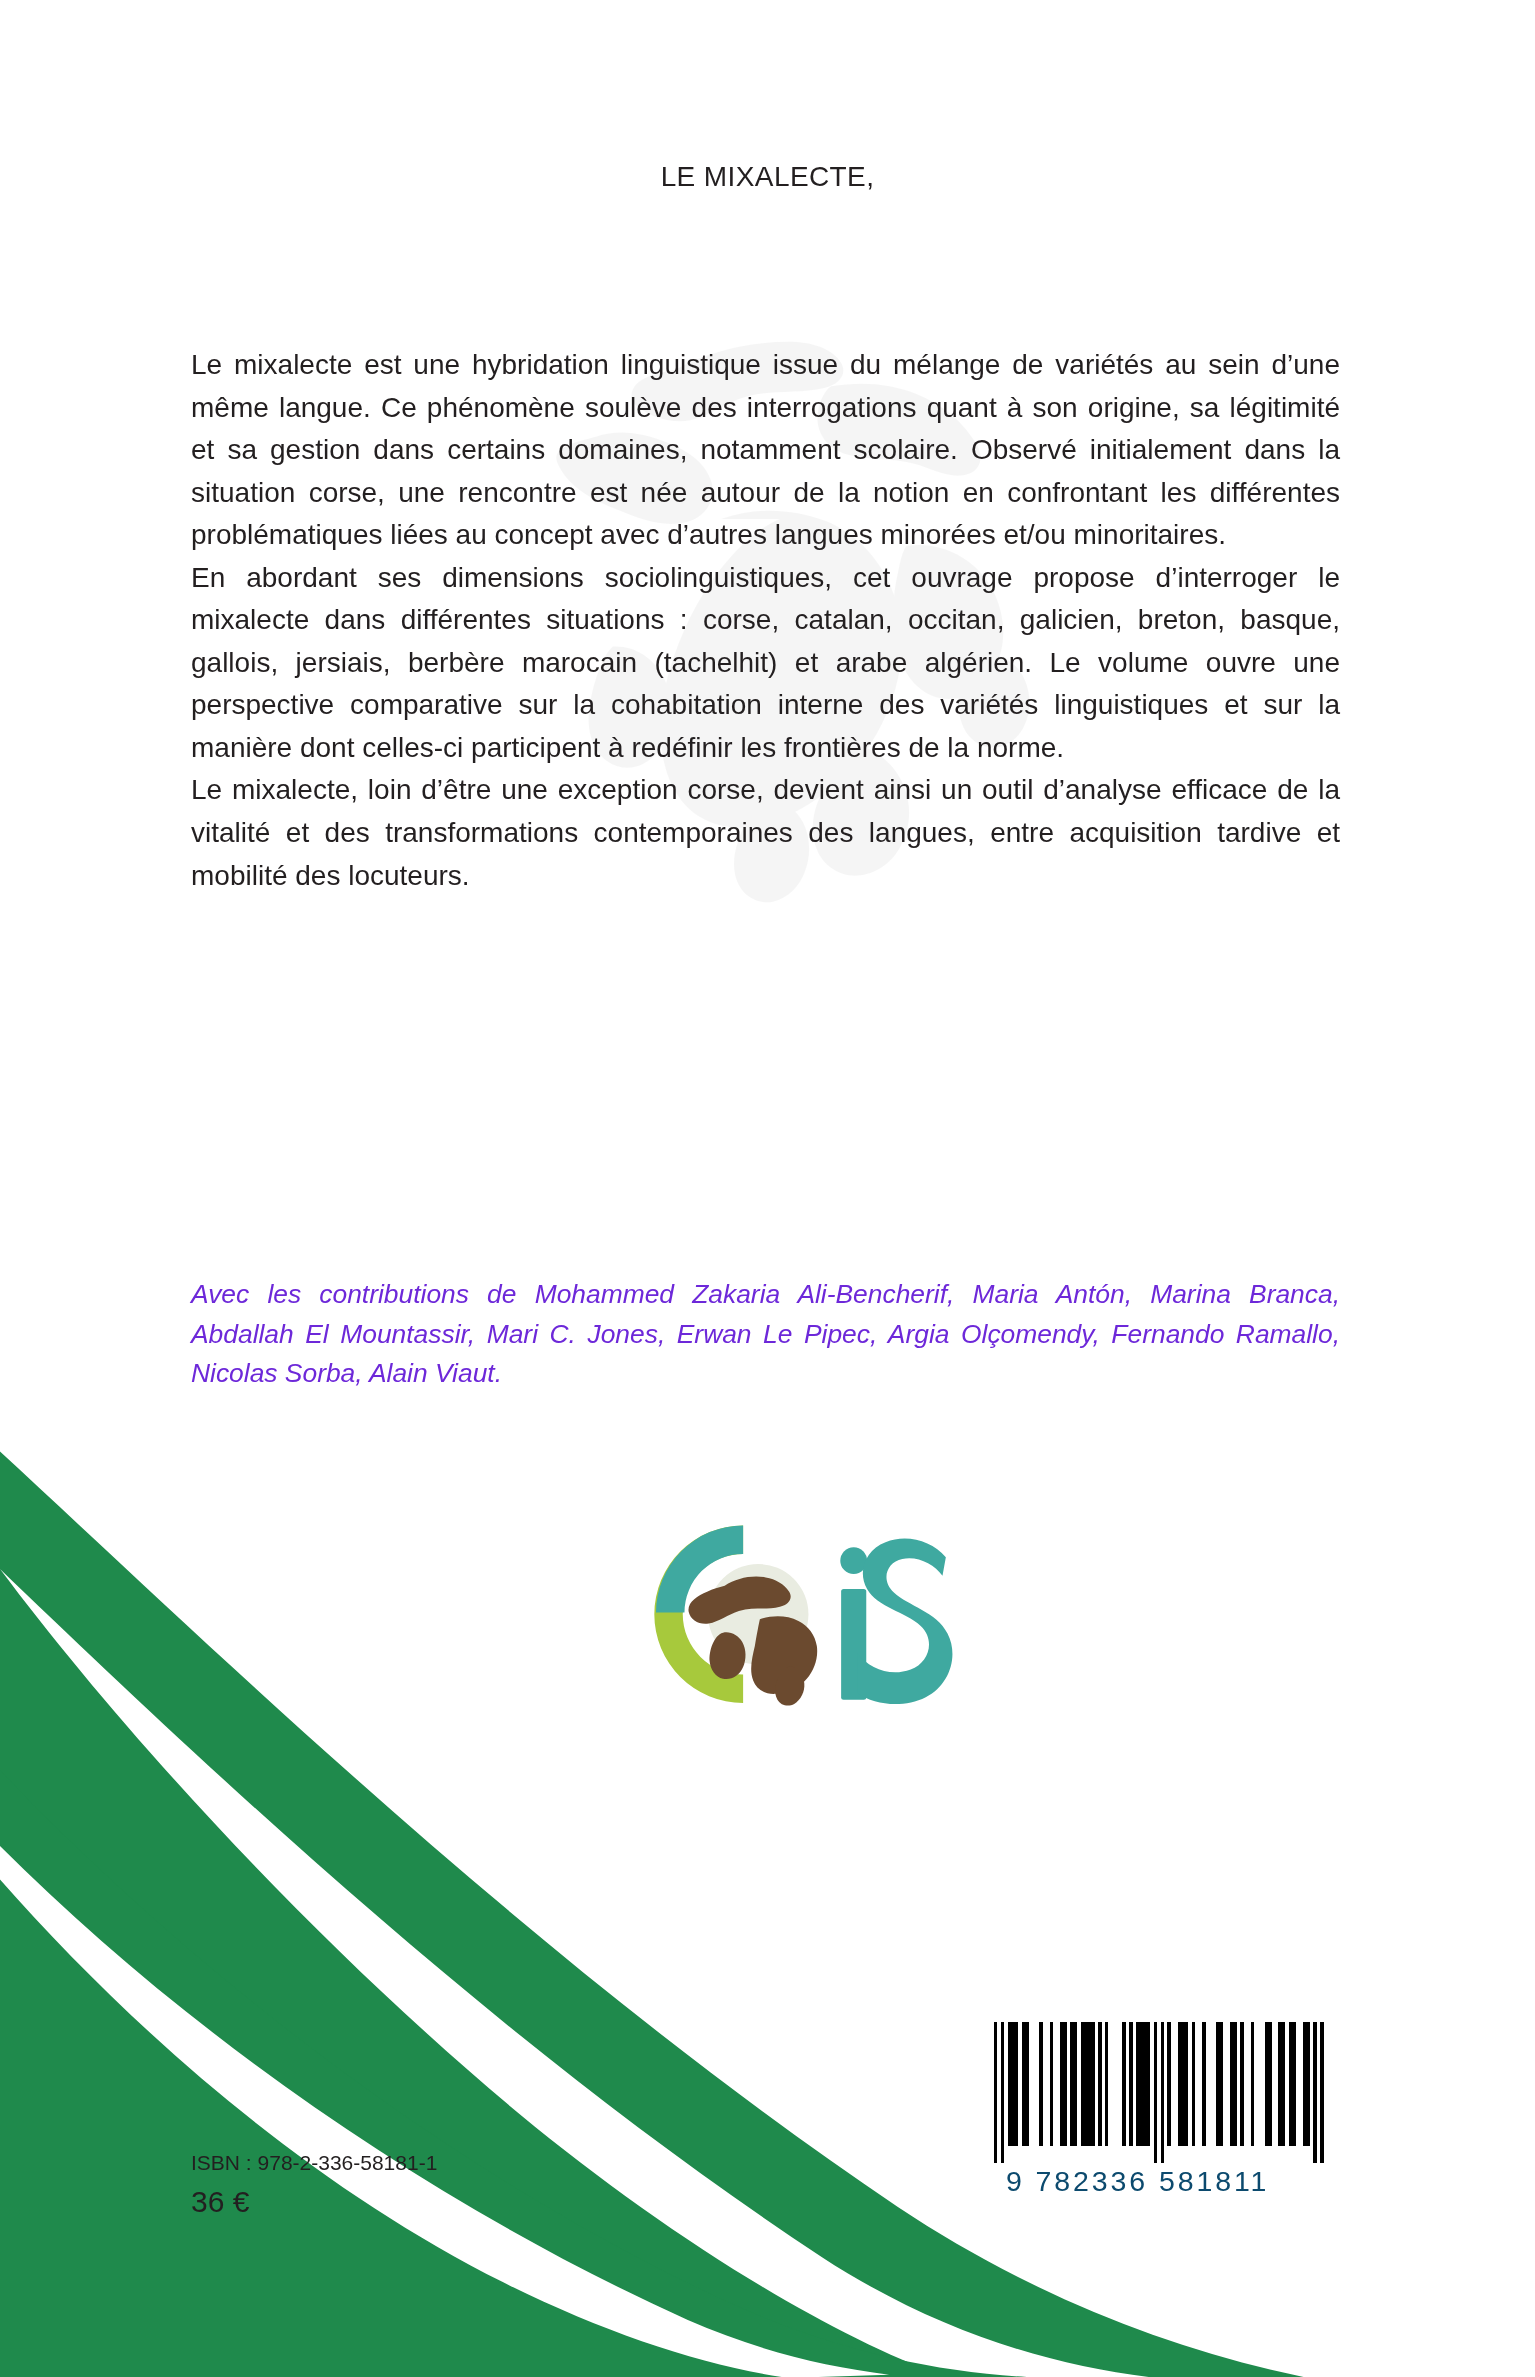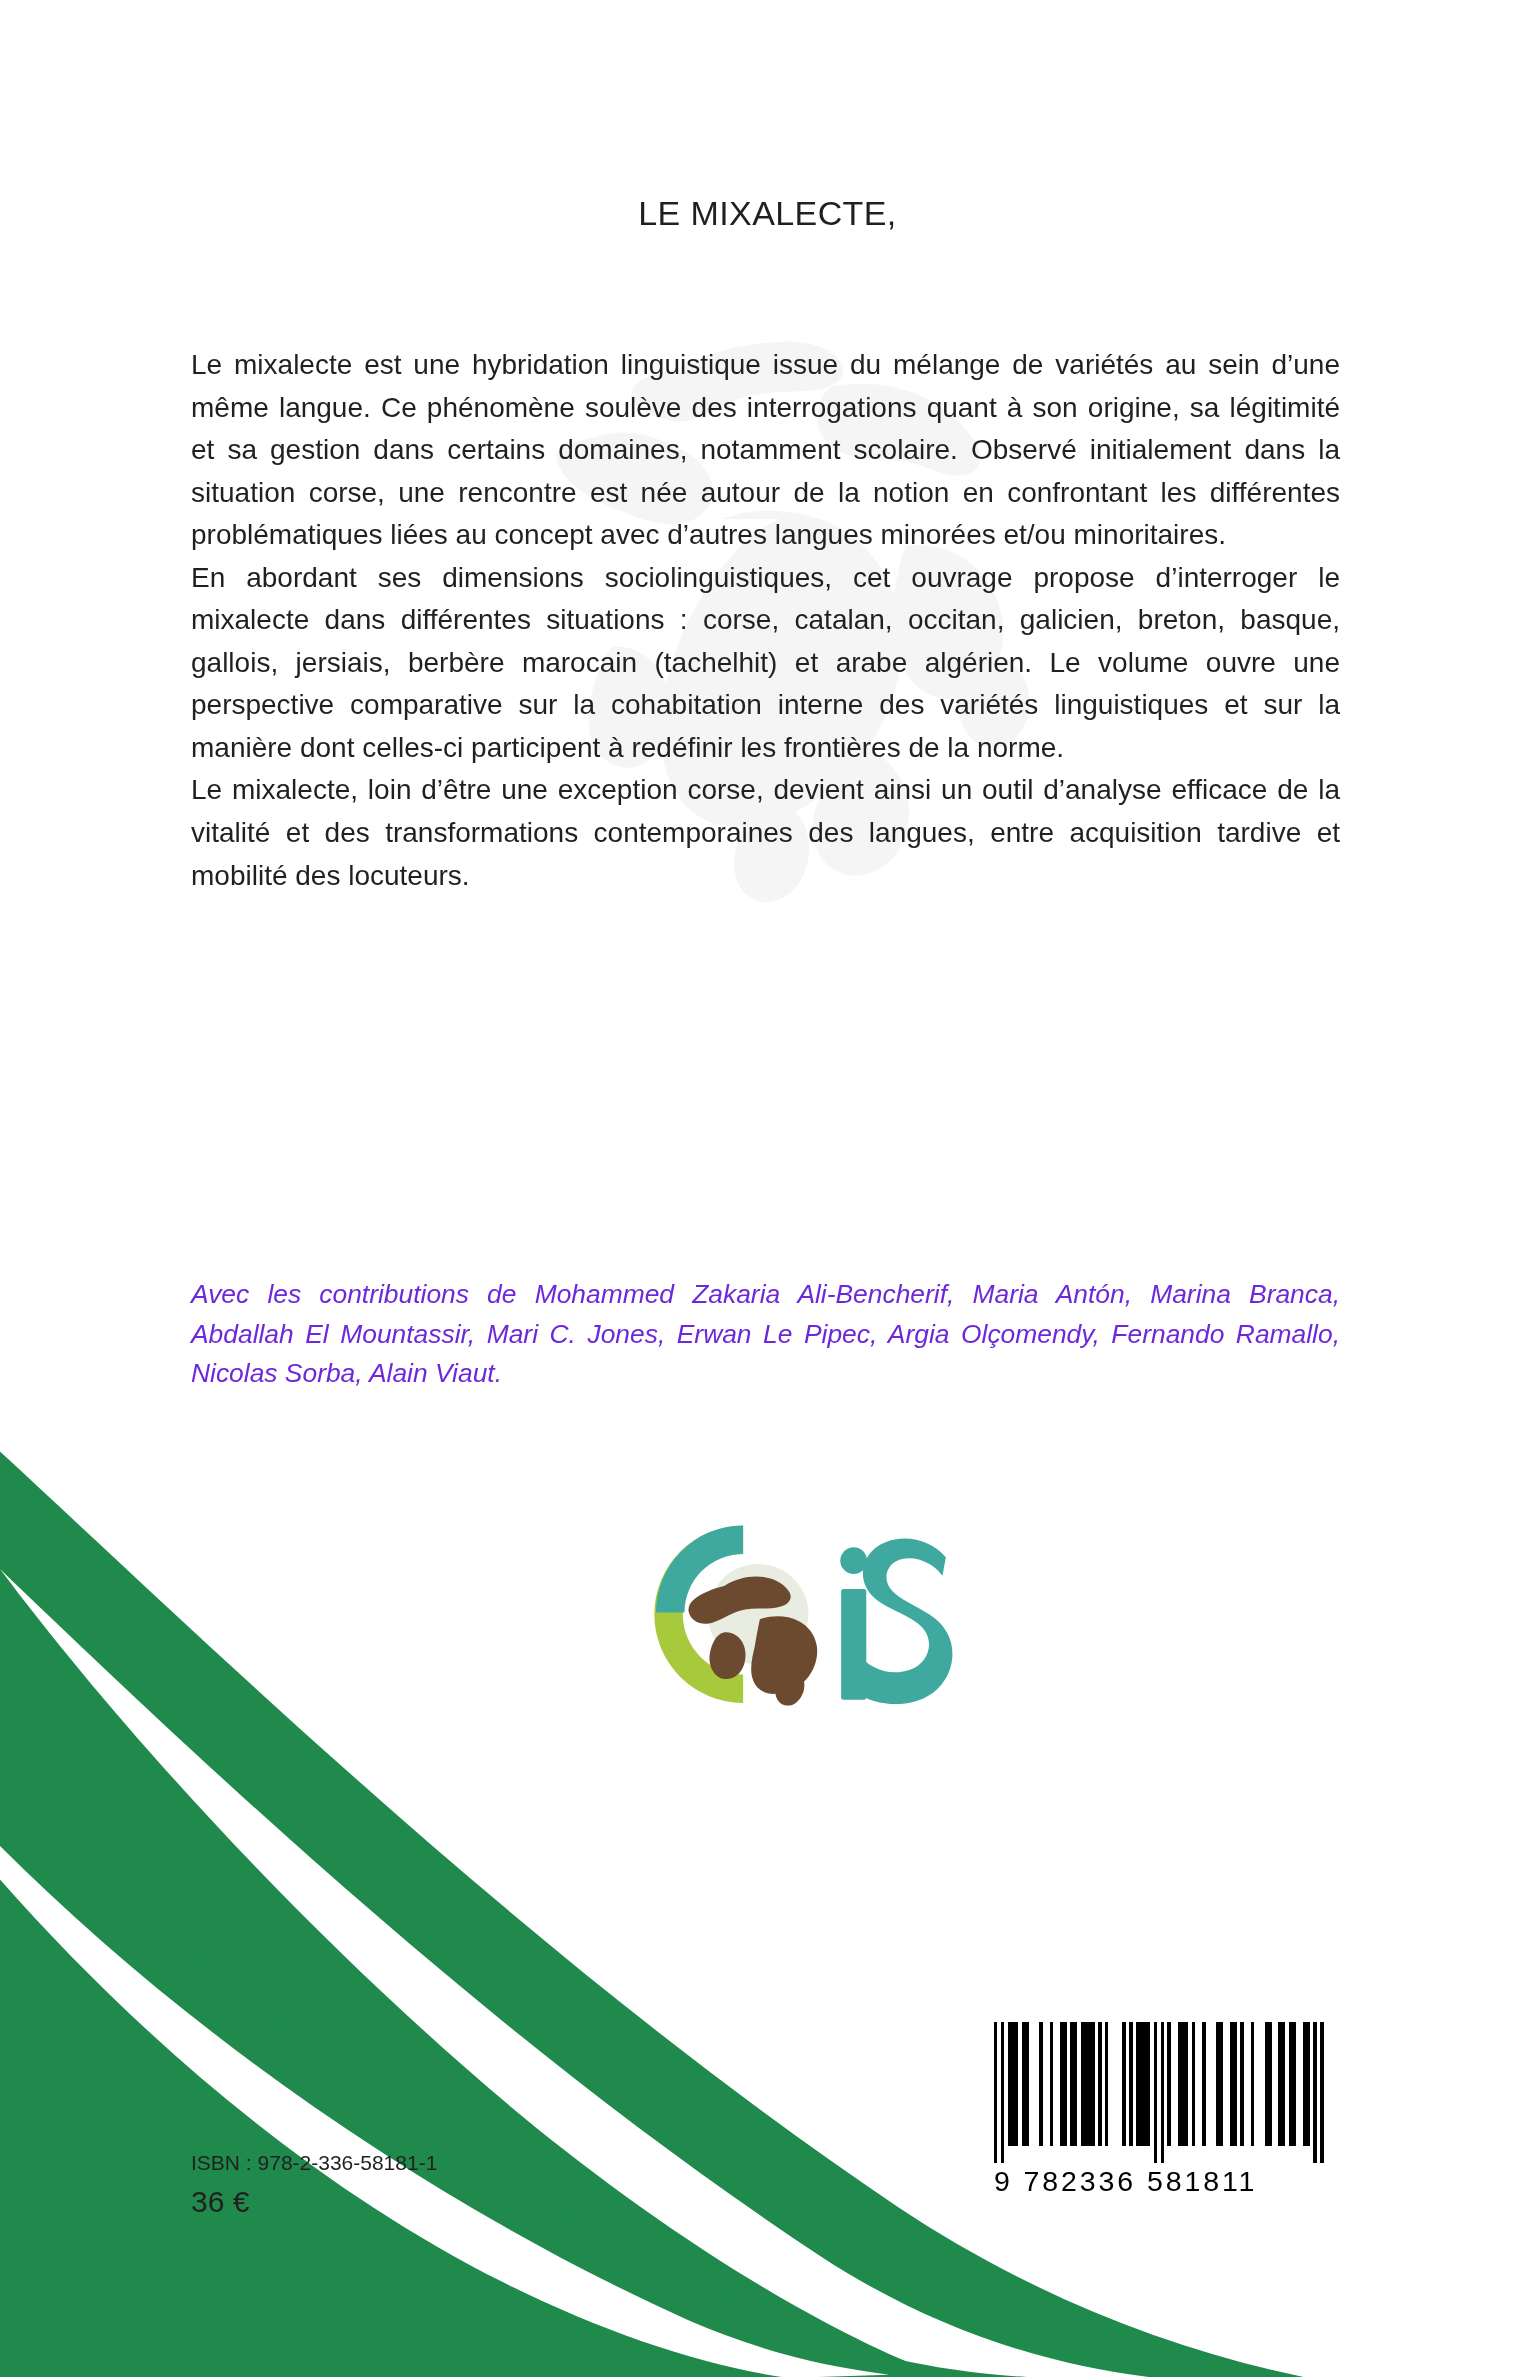--- a/index.html
+++ b/index.html
@@ -32,25 +32,24 @@
   
   .title-block {
     position: absolute;
     left: 0;
     top: 159px;
     width: 1535px;
     text-align: center;
     color: #231f20;
   }
   .title-line {
-    font-size: 34px;
+    font-size: 28px;
     letter-spacing: 0.4px;
     line-height: 1.30;
     font-weight: 400;
-    margin-top: 32px;
   }
 
   
   .blurb {
     position: absolute;
     left: 191px;
     top: 344px;
     width: 1149px;
     color: #231f20;
   }
@@ -134,22 +133,23 @@
   }
   .barcode-bars i.tall {
     height: 141px;
     margin-bottom: -17px;
   }
   .barcode-digits {
     margin-top: 18.5px;
     font-family: "Liberation Sans", sans-serif;
     font-size: 28.5px;
     letter-spacing: 2.9px;
-    color: #000000;
+    color: #0c4a6e;
     white-space: nowrap;
+    margin-left: 12px;
   }
 </style>
 </head>
 <body>
 
 <div class="page">
 
   <svg class="globe-watermark" viewBox="0 0 760 760" xmlns="http://www.w3.org/2000/svg">
     <g fill="#c9c9c9">
       <path d="M245 90c40-22 90-34 140-33 26 1 48 10 57 25 8 13-2 26-20 30-30 7-62 2-92 10-24 6-42 22-66 28-22 5-46-2-64-15-12-9-10-25 7-34 12-6 24-8 38-11z"></path>

